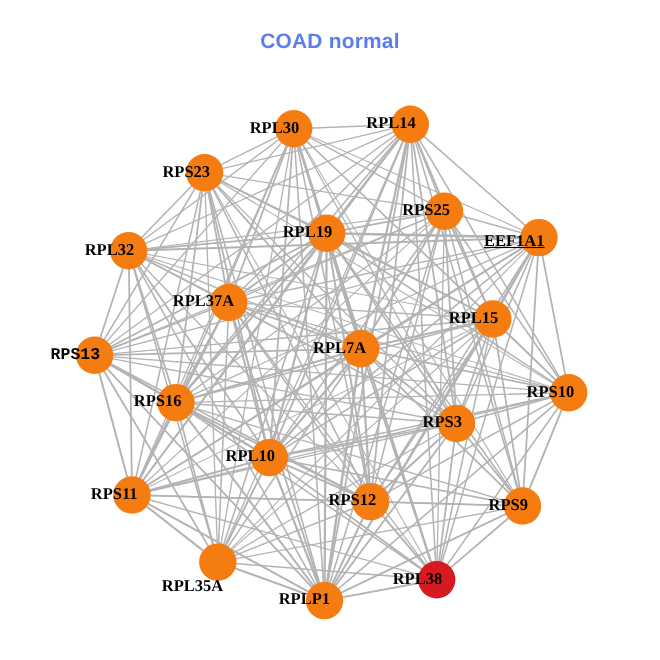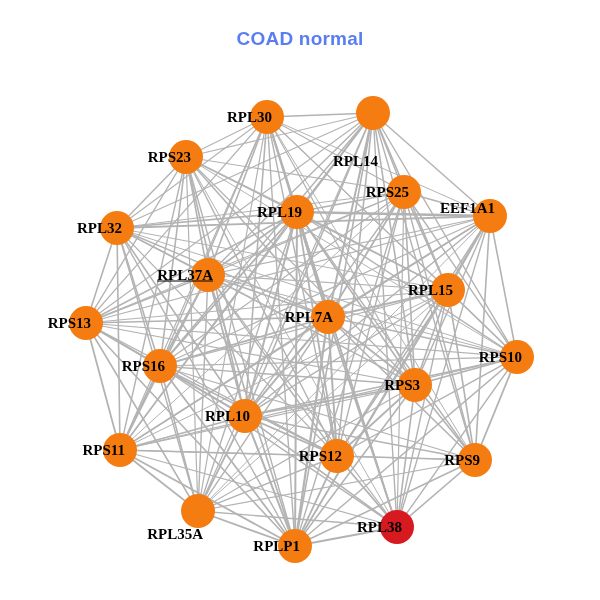--- a/index.html
+++ b/index.html
@@ -277,30 +277,30 @@
         <circle cx="337" cy="456" r="17" fill="#f57c10"></circle>
         <circle cx="475" cy="460" r="17" fill="#f57c10"></circle>
         <circle cx="198" cy="511" r="17" fill="#f57c10"></circle>
         <circle cx="295" cy="546" r="17" fill="#f57c10"></circle>
         <circle cx="397" cy="527" r="17" fill="#d71920"></circle>
       </g>
   </svg>
 
   <div id="label-layer">
       <div class="node-label" style="left: 273px; top: 117px;">RPL30</div>
-      <div class="node-label" style="left: 379px; top: 113px; margin-top: 48px;">RPL14</div>
+      <div class="node-label" style="left: 379px; top: 113px;">RPL14</div>
       <div class="node-label" style="left: 192px; top: 157px;">RPS23</div>
       <div class="node-label" style="left: 410px; top: 192px;">RPS25</div>
       <div class="node-label" style="left: 303px; top: 212px;">RPL19</div>
-      <div class="node-label" style="left: 496px; top: 208px;">EEF1A1</div>
+      <div class="node-label" style="left: 496px; top: 220px; text-decoration: underline;">EEF1A1</div>
       <div class="node-label" style="left: 123px; top: 228px;">RPL32</div>
-      <div class="node-label" style="left: 214px; top: 275px; text-decoration: underline;">RPL37A</div>
+      <div class="node-label" style="left: 214px; top: 275px;">RPL37A</div>
       <div class="node-label" style="left: 454px; top: 290px;">RPL15</div>
       <div class="node-label" style="left: 334px; top: 317px;">RPL7A</div>
-      <div class="node-label" style="left: 92px; top: 323px;">RPS13</div>
+      <div class="node-label" style="left: 92px; top: 323px; font-family: Liberation Mono, monospace;">RPS13</div>
       <div class="node-label" style="left: 523px; top: 357px; padding-left: 25px;">RPS10</div>
       <div class="node-label" style="left: 166px; top: 366px;">RPS16</div>
       <div class="node-label" style="left: 421px; top: 385px;">RPS3</div>
       <div class="node-label" style="left: 251px; top: 416px;">RPL10</div>
       <div class="node-label" style="left: 126px; top: 450px;">RPS11</div>
       <div class="node-label" style="left: 343px; top: 456px;">RPS12</div>
       <div class="node-label" style="left: 481px; top: 460px;">RPS9</div>
       <div class="node-label" style="left: 204px; top: 511px; margin-top: 23px;">RPL35A</div>
       <div class="node-label" style="left: 301px; top: 546px;">RPLP1</div>
       <div class="node-label" style="left: 403px; top: 527px;">RPL38</div>

